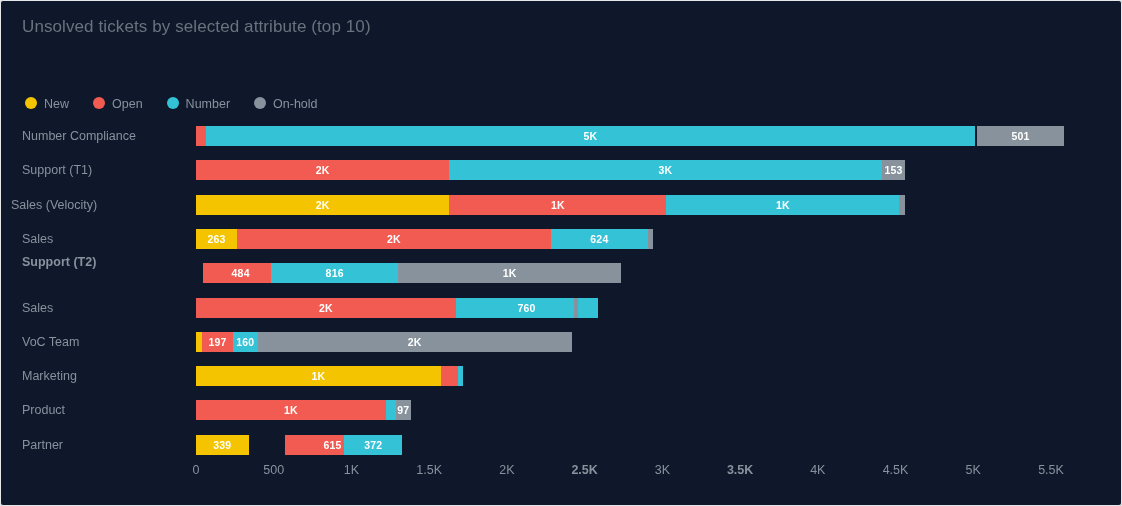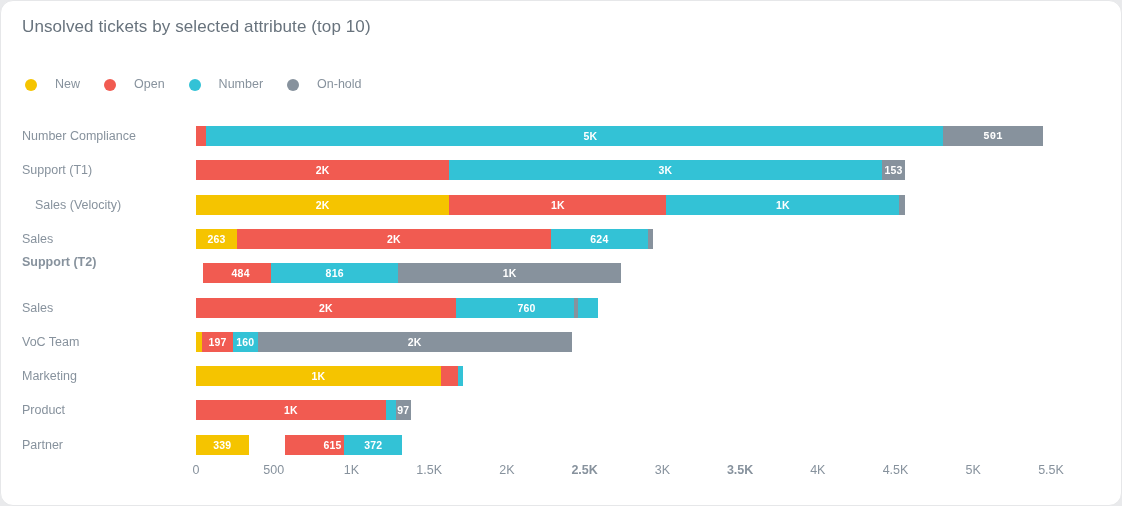--- a/index.html
+++ b/index.html
@@ -9,23 +9,23 @@
   }
   body {
     font-family: "Liberation Sans", sans-serif;
     -webkit-font-smoothing: antialiased;
   }
   #card {
     position: relative;
     width: 1122px;
     height: 506px;
     box-sizing: border-box;
-    background: #ffffff;
+    background: #0f172a;
     border: 1px solid #e6e7e9;
-    border-radius: 13px;
+    border-radius: 3px;
     overflow: hidden;
   }
   #chart-title {
     position: absolute;
     left: 21px;
     top: 16px;
     font-size: 17px;
     color: #68737d;
     letter-spacing: 0.1px;
     white-space: nowrap;
@@ -33,22 +33,23 @@
   #legend {
     position: absolute;
     left: 24px;
     top: 76px;
     display: flex;
     align-items: center;
     gap: 24px;
   }
   .legend-item {
     display: flex;
-    align-items: flex-end;
-    gap: 18px;
+    align-items: flex-start;
+    gap: 7px;
+    margin-top: 20px;
   }
   .legend-swatch {
     width: 12px;
     height: 12px;
     border-radius: 50%;
     flex: none;
   }
   .legend-label {
     font-size: 12.5px;
     color: #87929d;
@@ -127,37 +128,37 @@
       </div>
     </div>
 
   <div id="plot">
       <div class="cat-label" style="left: 21px; top: 135px;">Number Compliance</div>
       <div class="bar-row" style="left: 195px; top: 125px;">
         <div class="seg" style="left: 0px; width: 9.63818px; background: rgb(241, 91, 81);"></div>
         <div class="seg" style="left: 9.63818px; width: 769.5px; background: rgb(51, 194, 214);">
           <span class="seg-label">5K</span>
         </div>
-        <div class="seg" style="left: 747px; width: 100px; background: rgb(135, 146, 157); font-family: Liberation Mono, monospace;">
+        <div class="seg" style="left: 781px; width: 87px; background: rgb(135, 146, 157);">
           <span class="seg-label">501</span>
         </div>
       </div>
       <div class="cat-label" style="left: 21px; top: 169.3px;">Support (T1)</div>
       <div class="bar-row" style="left: 195px; top: 159.3px;">
         <div class="seg" style="left: 0px; width: 253.391px; background: rgb(241, 91, 81);">
           <span class="seg-label">2K</span>
         </div>
         <div class="seg" style="left: 253.391px; width: 432.164px; background: rgb(51, 194, 214);">
           <span class="seg-label">3K</span>
         </div>
         <div class="seg" style="left: 685.555px; width: 23.7845px; background: rgb(135, 146, 157);">
           <span class="seg-label">153</span>
         </div>
       </div>
-      <div class="cat-label" style="left: 34px; top: 203.6px;">Sales (Velocity)</div>
+      <div class="cat-label" style="left: 10px; top: 203.6px;">Sales (Velocity)</div>
       <div class="bar-row" style="left: 195px; top: 193.6px;">
         <div class="seg" style="left: 0px; width: 253.391px; background: rgb(245, 196, 0);">
           <span class="seg-label">2K</span>
         </div>
         <div class="seg" style="left: 253.391px; width: 216.859px; background: rgb(241, 91, 81);">
           <span class="seg-label">1K</span>
         </div>
         <div class="seg" style="left: 470.25px; width: 233.182px; background: rgb(51, 194, 214);">
           <span class="seg-label">1K</span>
         </div>

